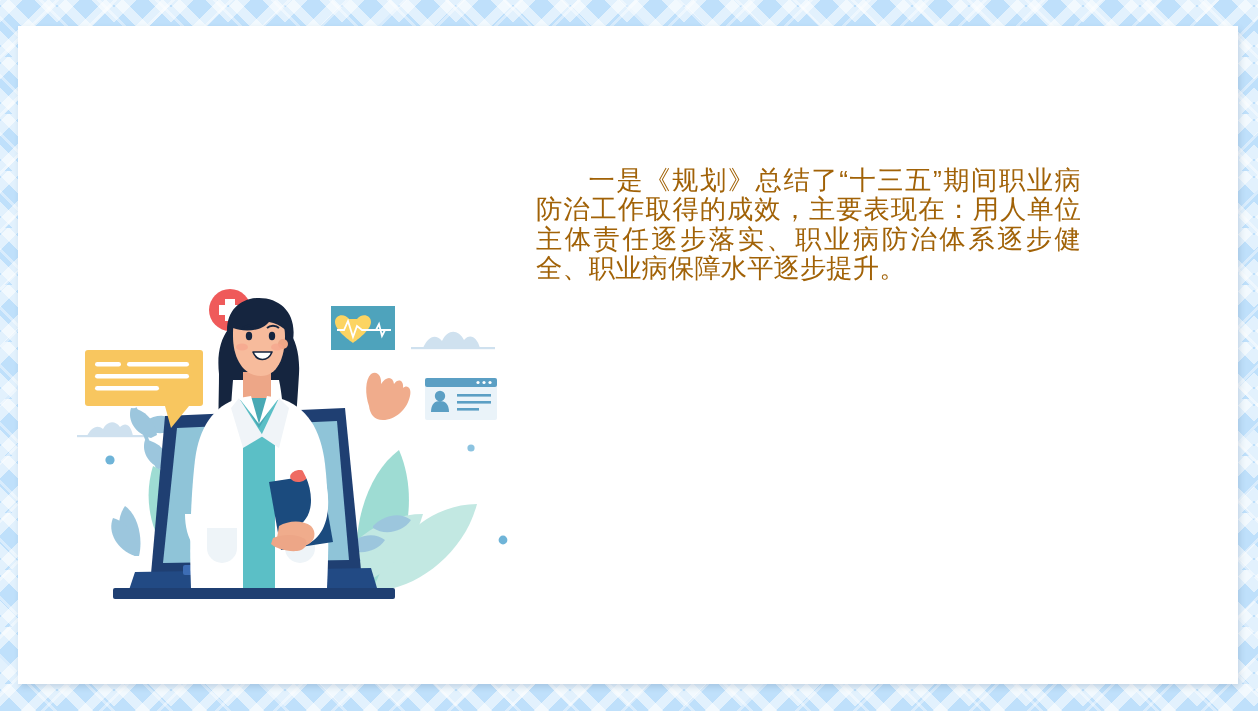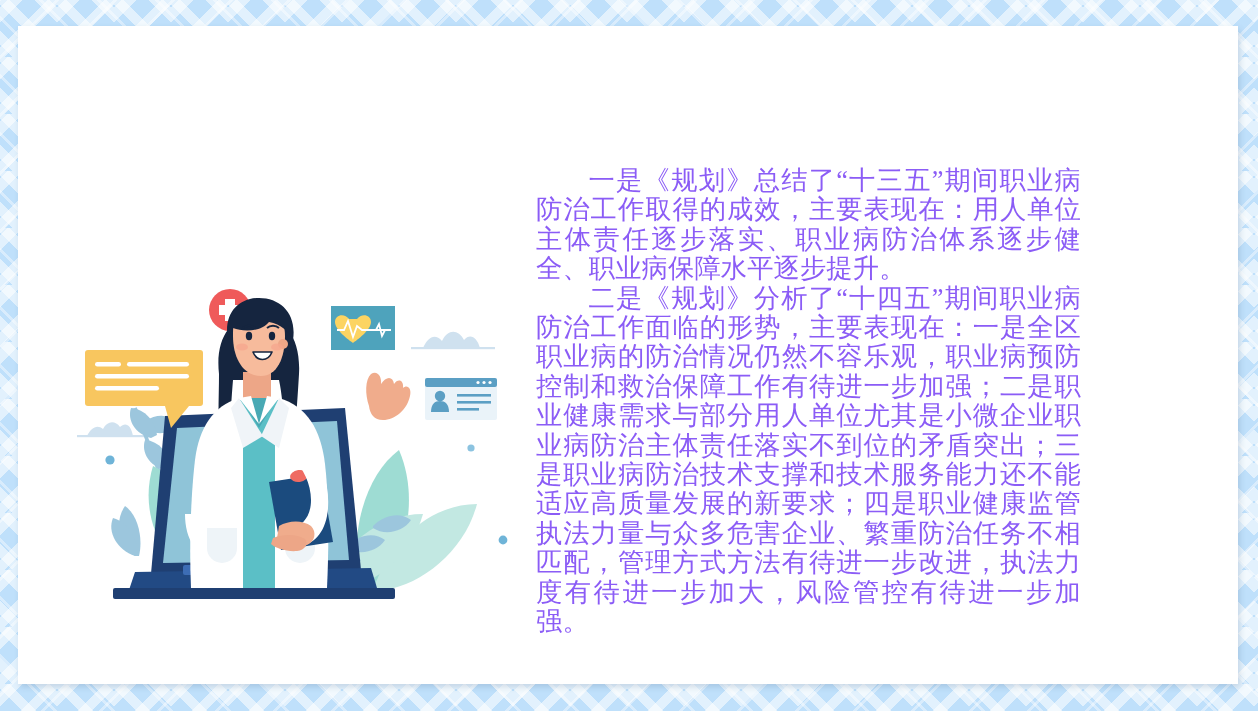--- a/index.html
+++ b/index.html
@@ -73,28 +73,28 @@
 
   
   #text-column {
     position: absolute;
     left: 518px;
     top: 140px;
     width: 545px;
   }
   .para {
     margin: 0;
-    color: #8b5cf6;
+    color: #a16207;
     font-size: 26.3px;
     line-height: 29.4px;
     text-indent: 2em;
     text-align: justify;
     text-justify: inter-ideograph;
     letter-spacing: 0.1px;
-    font-family: Liberation Serif, serif;
+    font-family: Liberation Sans, sans-serif;
     font-weight: 400;
     white-space: normal;
   }
 
   
   #illustration {
     position: absolute;
     left: 55px;
     top: 262px;
     width: 450px;
@@ -258,17 +258,16 @@
           <path d="M236 164 C252 180 258 204 254 228 C250 248 238 258 224 258 L218 240 C230 238 238 228 238 212 C238 196 230 180 220 170 Z" fill="#ffffff"></path>
           <path d="M206 238 C216 232 230 232 238 238 C244 244 242 254 234 257 C224 261 210 258 204 250 Z" fill="#f0ac8c"></path>
           <path d="M200 250 C210 246 224 246 232 251 C236 256 232 262 224 263 C214 264 202 260 198 256 Z" fill="#eda687"></path>
         </g>
 
       </svg>
     </div>
 
     <div id="text-column">
       <p class="para">一是《规划》总结了“十三五”期间职业病防治工作取得的成效，主要表现在：用人单位主体责任逐步落实、职业病防治体系逐步健全、职业病保障水平逐步提升。</p>
-      <p class="para">二是《规划》分析了“十四五”期间职业病防治工作面临的形势，主要表现在：一是全区职业病的防治情况仍然不容乐观，职业病预防控制和救治保障工作有待进一步加强；二是职业健康需求与部分用人单位尤其是小微企业职业病防治主体责任落实不到位的矛盾突出；三是职业病防治技术支撑和技术服务能力还不能适应高质量发展的新要求；四是职业健康监管执法力量与众多危害企业、繁重防治任务不相匹配，管理方式方法有待进一步改进，执法力度有待进一步加大，风险管控有待进一步加强。</p>
     </div>
 
   </div>
 </div>
 
 </body></html>

